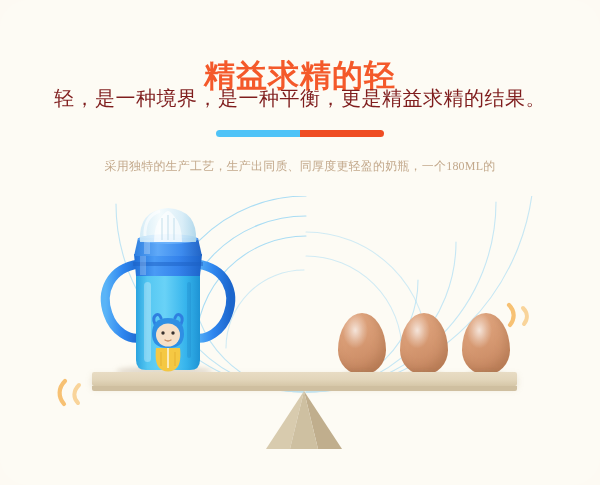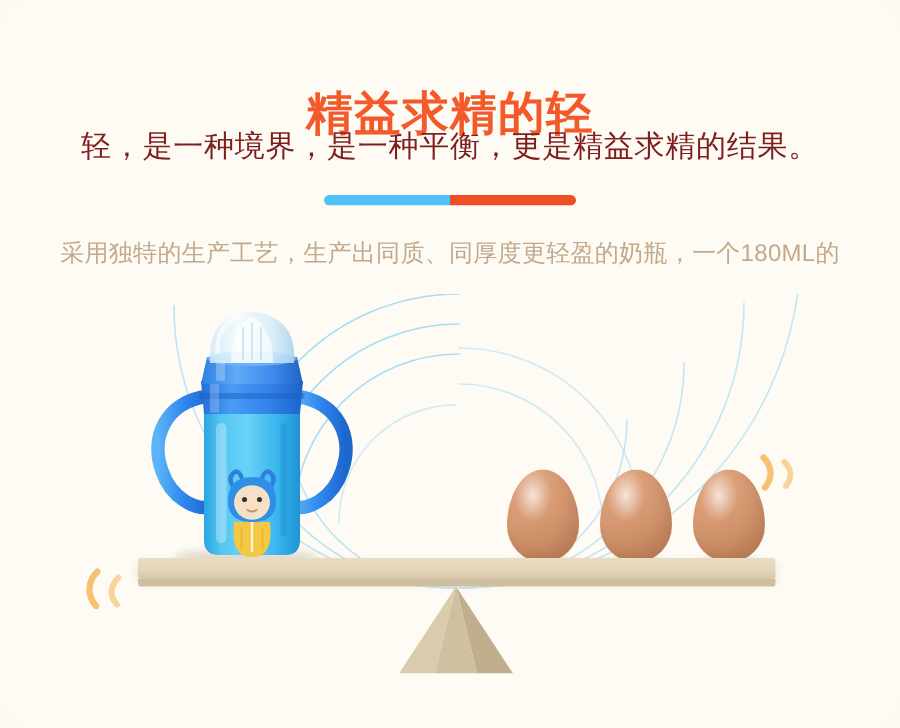--- a/index.html
+++ b/index.html
@@ -64,24 +64,25 @@
   .divider .seg-right {
     flex: 1 1 50%;
     background: #ef4d23;
   }
   .body-copy {
     position: absolute;
     top: 156px;
     left: 0;
     width: 600px;
     text-align: center;
-    font-size: 16px;
+    font-size: 12px;
     color: #c3a98c;
     line-height: 1.75;
     letter-spacing: 0.2px;
+    font-family: Liberation Serif, serif;
   }
   .body-copy .line {
     display: block;
   }
 
   
   .scene {
     position: absolute;
     top: 196px;
     left: 0;

